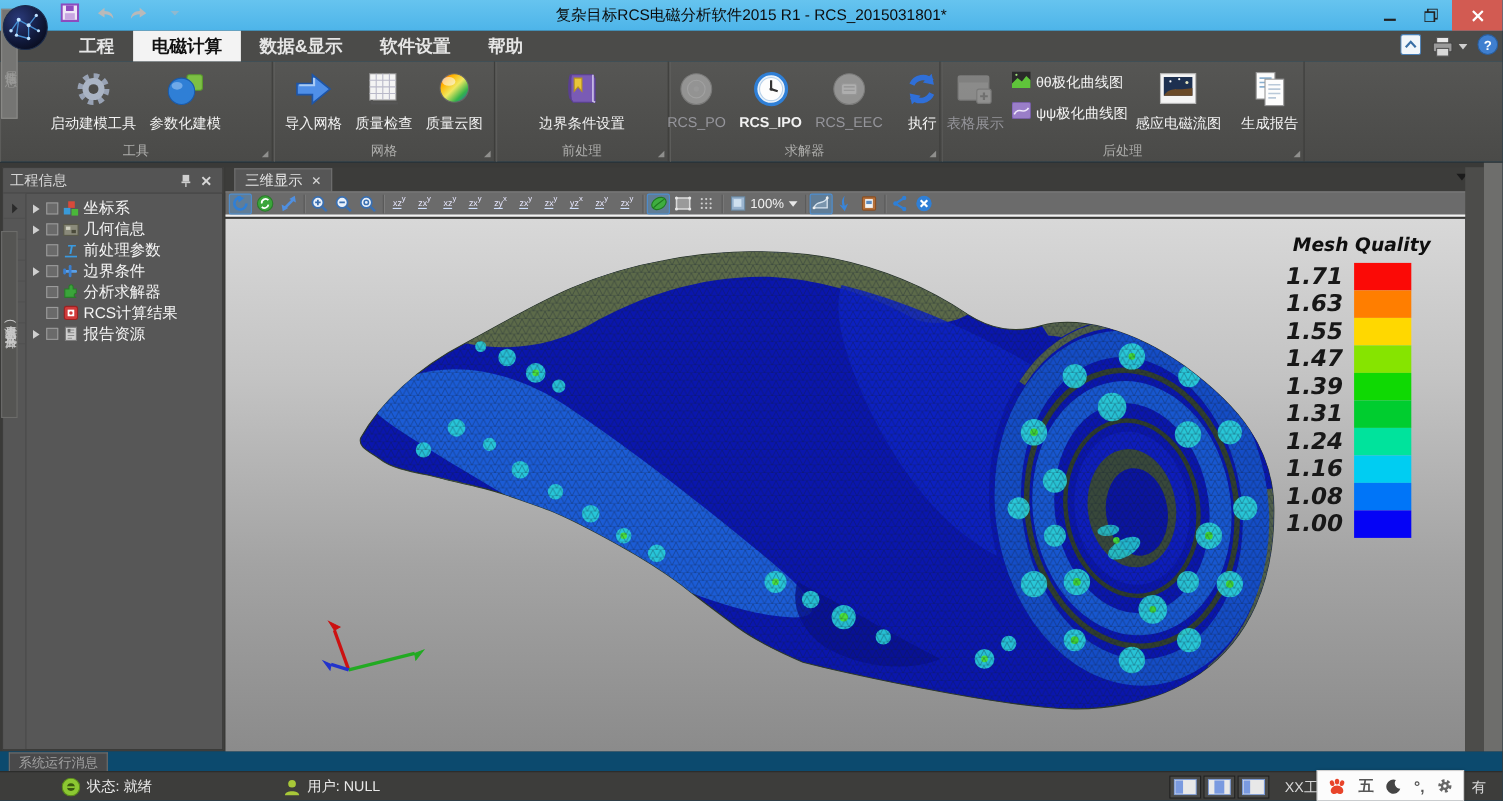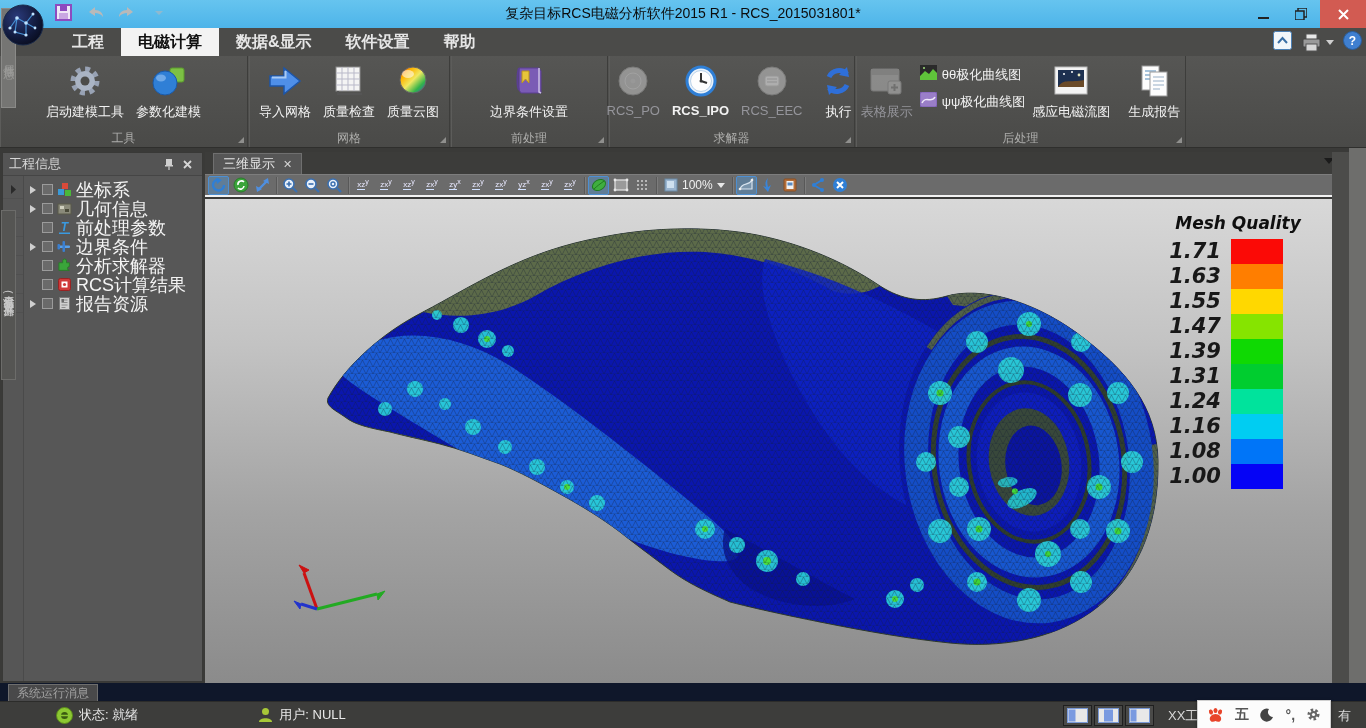--- a/index.html
+++ b/index.html
@@ -1,18 +1,18 @@
 <!DOCTYPE html>
 <html><head>
 <meta charset="utf-8">
 <style>
   * { margin:0; padding:0; box-sizing:border-box; }
   html,body { width:1366px; height:728px; overflow:hidden; background:#3c3c3a;
     font-family:"Liberation Sans","DejaVu Sans",sans-serif; }
-  .app { position:relative; width:1366px; height:728px; background:#0f172a; }
+  .app { position:relative; width:1366px; height:728px; background:#0c4a6e; }
 
   
   .titlebar { position:absolute; left:0; top:0; width:1366px; height:28px;
     background:linear-gradient(#66c4ef,#4db4e9); display:flex; align-items:center; }
   .qa { position:absolute; left:52px; top:3px; display:flex; gap:10px; align-items:center; }
   .qa-btn { width:22px; height:22px; display:flex; align-items:center; justify-content:center; cursor:default; }
   .title-text { position:absolute; left:0; right:0; text-align:center; top:5px;
     font-size:14px; color:#0c0c0c; }
   .wincontrols { position:absolute; right:0; top:0; display:flex; height:28px; }
   .winbtn { width:38px; height:28px; display:flex; align-items:center; justify-content:center;
@@ -64,21 +64,21 @@
   .tree { position:absolute; left:0; top:23px; right:0; bottom:0; display:flex; }
   .tree-gutter { width:21px; border-right:1px solid #4a4a4a; background:#565656; }
   .gut-cell { height:19px; border-bottom:1px solid #505050; display:flex; align-items:center; justify-content:center; }
   .tree-rows { flex:1; padding-top:4px; }
   .trow { height:19px; display:flex; align-items:center; gap:4px; padding-left:4px; }
   .exp { width:10px; display:flex; justify-content:center; }
   .exp .tri { width:0; height:0; border-top:4px solid transparent; border-bottom:4px solid transparent;
     border-left:6px solid #cfcfcf; }
   .cb { width:11px; height:11px; border:1px solid #9b9b9b; background:#6a6a6a; }
   .ticon { width:15px; height:15px; display:flex; align-items:center; justify-content:center; }
-  .tlabel { font-size:18px; color:#f4f4f4; white-space:nowrap; }
+  .tlabel { font-size:14px; color:#f4f4f4; white-space:nowrap; }
 
   
   .doc-tabstrip { position:absolute; left:205px; top:152px; width:1143px; height:22px; background:#3c3c3a; }
   .doc-tab { position:absolute; left:8px; top:1px; height:21px; padding:0 9px;
     background:#565656; border:1px solid #6f6f6f; border-bottom:none;
     display:flex; align-items:center; gap:8px; }
   .doc-tab .dt-label { font-size:13px; color:#e4e4e4; }
   .doc-tab .dt-close { color:#d6d6d6; font-size:11px; font-weight:bold; }
   .tab-overflow { position:absolute; right:14px; top:6px; width:0; height:0;
     border-left:5px solid transparent; border-right:5px solid transparent; border-top:6px solid #1b1b1b; }
@@ -124,21 +124,21 @@
   .vtext { writing-mode:vertical-rl; font-size:11px; color:#c9c9c9; letter-spacing:1px; white-space:nowrap; }
   .vtext.dim { color:#9a9a98; }
 
   
   .msg-tab { position:absolute; left:8px; top:684px; height:17px; padding:0 8px;
     background:#49494a; border:1px solid #6e6e6e; border-bottom:none;
     display:flex; align-items:center; }
   .msg-tab span { font-size:12px; color:#a2a2a2; }
   .statusbar { position:absolute; left:0; top:701px; width:1366px; height:27px;
     background:#3d3d3b; border-top:1px solid #2c2c2a; display:flex; align-items:center; }
-  .sb-item { display:flex; align-items:center; gap:6px; }
+  .sb-item { display:flex; align-items:flex-end; gap:6px; }
   .sb-text { font-size:13px; color:#e8e8e8; }
   .layoutbtns { position:absolute; left:1063px; top:3px; display:flex; gap:2px; }
   .lbtn { width:29px; height:21px; background:#4a4a48; border:1px solid #1f1f1f;
     display:flex; align-items:center; justify-content:center; }
   .copyright { position:absolute; left:1168px; top:5px; font-size:13px; color:#d8d8d8; }
   .copyright2 { position:absolute; left:1338px; top:5px; font-size:13px; color:#d8d8d8; }
   .ime { position:absolute; left:1197px; top:-2px; width:134px; height:29px; background:#fcfcfc;
     border:1px solid #d0d0d0; box-shadow:0 1px 3px rgba(0,0,0,.4); display:flex;
     align-items:center; justify-content:space-around; padding:0 3px; z-index:50; }
   .ime-item { font-size:14px; font-weight:bold; color:#555; display:flex; align-items:center; }

